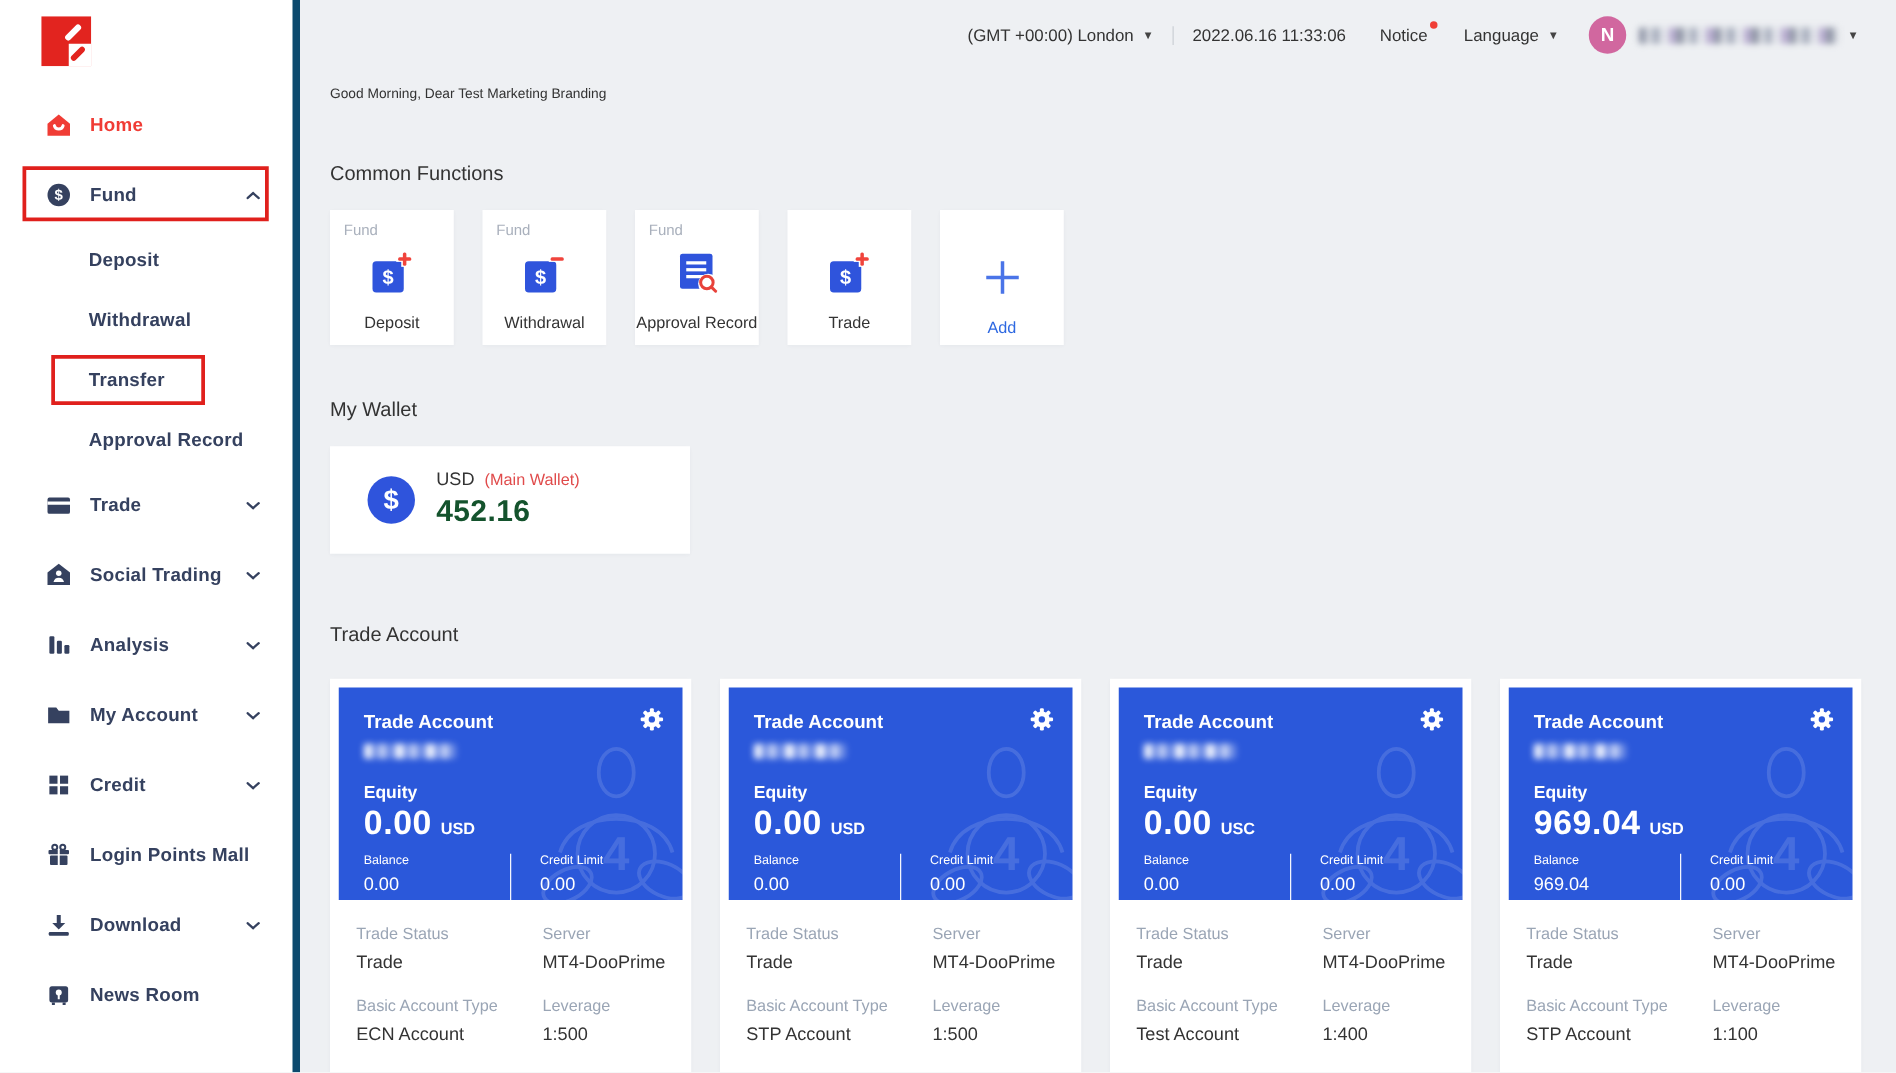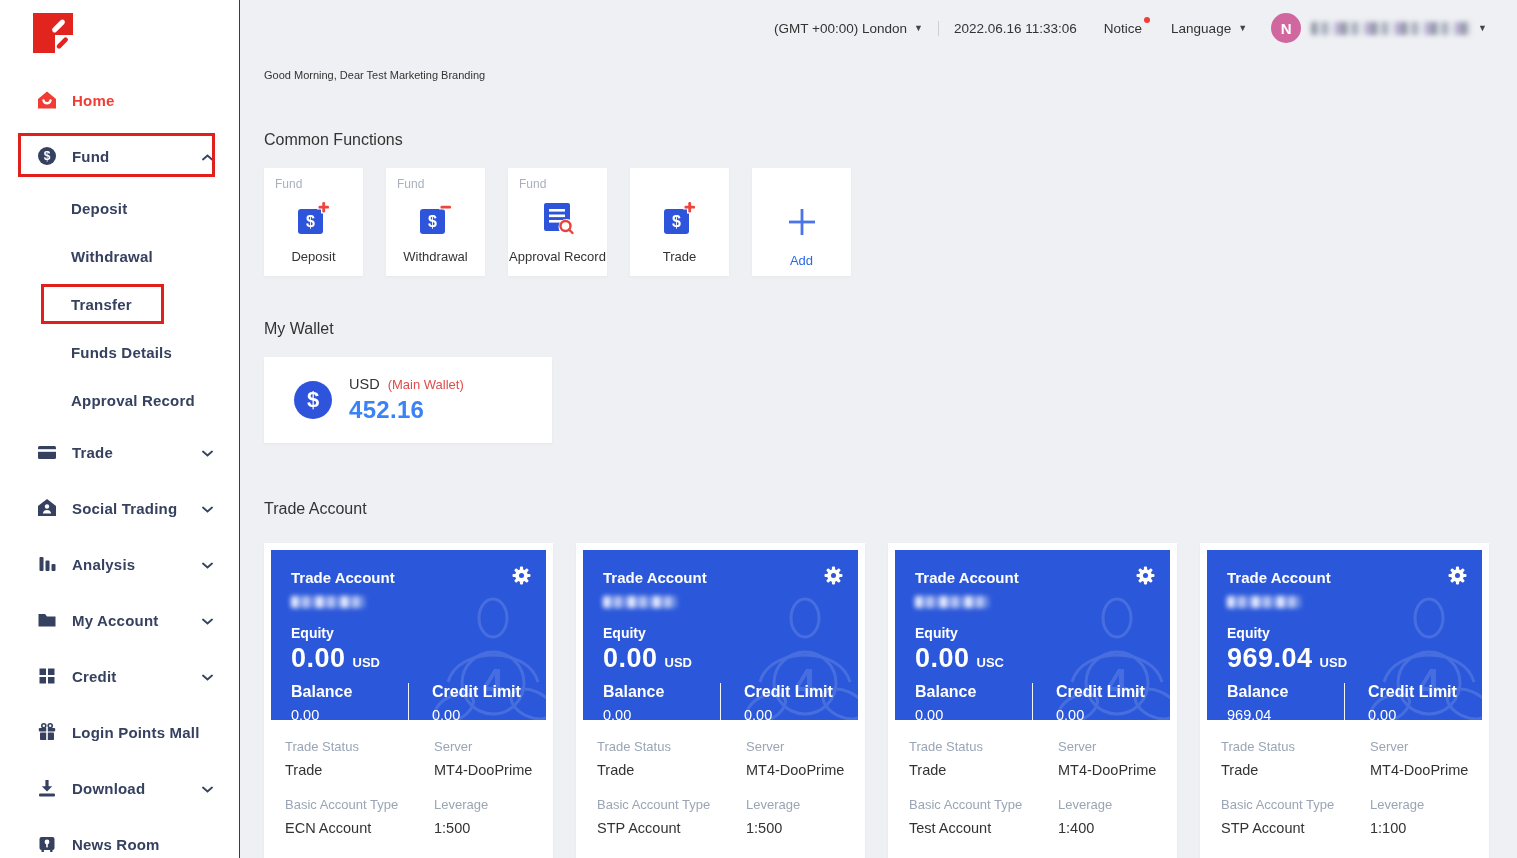--- a/index.html
+++ b/index.html
@@ -1,20 +1,20 @@
 <!DOCTYPE html>
 <html><head>
 <meta charset="utf-8">
 <style>
   html,body{margin:0;padding:0;}
   body{font-family:"Liberation Sans","DejaVu Sans",sans-serif;-webkit-font-smoothing:antialiased;}
   .app{width:1517px;height:858px;display:flex;overflow:hidden;background:#eef0f3;}
 
   
-  .sidebar{width:240px;flex-shrink:0;background:#fff;border-right:1px solid #0c4a6e;position:relative;box-sizing:border-box;}
+  .sidebar{width:240px;flex-shrink:0;background:#fff;border-right:6px solid #0c4a6e;position:relative;box-sizing:border-box;}
   .logo{margin:13px 0 0 33px;width:40px;height:40px;display:block;cursor:pointer;}
   .nav{margin-top:19px;}
   .nav-item{height:56px;display:flex;align-items:center;padding:0 26px 0 36px;cursor:pointer;}
   .nav-item .nicon{width:22px;margin-right:14px;display:flex;justify-content:center;align-items:center;}
   .nav-item .nlabel{font-weight:700;font-size:15px;color:#35415f;flex:1;letter-spacing:.2px;}
   .nav-item.active .nlabel{color:#f03c35;}
   .sub-item{height:48px;display:flex;align-items:center;padding-left:71px;font-weight:700;font-size:15px;color:#35415f;cursor:pointer;letter-spacing:.2px;}
   .hl-box{position:absolute;border:3px solid #e0201c;box-sizing:border-box;pointer-events:none;}
   .hl-fund{left:18px;top:133px;width:197px;height:44px;}
   .hl-transfer{left:41px;top:284px;width:123px;height:40px;}
@@ -47,38 +47,38 @@
   .cf-icon.center{margin-top:36px;}
   .cf-label{margin-top:9px;font-size:13px;color:#333;}
   .cf-label.blue{color:#2d68e1;}
 
   
   .wallet-card{width:288px;height:86px;background:#fff;margin-top:19px;display:flex;align-items:center;padding-left:30px;box-sizing:border-box;box-shadow:0 1px 3px rgba(35,45,70,.04);}
   .wallet-icon{width:38px;height:38px;border-radius:50%;background:#2f54dc;color:#fff;font-weight:700;font-size:22px;display:flex;align-items:center;justify-content:center;flex-shrink:0;}
   .wallet-info{margin-left:17px;}
   .wallet-line1{display:flex;align-items:baseline;font-size:14.5px;color:#333;}
   .wallet-tag{margin-left:8px;font-size:13px;color:#e04b4b;}
-  .wallet-amount{font-size:24px;color:#3b82f6;font-weight:600;margin-top:4px;letter-spacing:.3px;}
+  .wallet-amount{font-size:24px;color:#14532d;font-weight:600;margin-top:4px;letter-spacing:.3px;}
 
   
   .la-row{display:flex;gap:23px;margin-top:25px;}
   .la-card{width:289px;background:#fff;padding:7px 7px 0;box-sizing:border-box;height:340px;box-shadow:0 1px 3px rgba(35,45,70,.04);}
   .la-blue{background:#2b58da;height:170px;position:relative;color:#fff;padding:19px 20px 0;box-sizing:border-box;overflow:hidden;}
   .la-title{font-size:15px;font-weight:700;position:relative;z-index:2;}
   .gear{position:absolute;top:16px;right:15px;cursor:pointer;z-index:3;}
   .acct-redacted{margin-top:8px;position:relative;z-index:2;}
   .la-eq-label{margin-top:13px;font-size:14px;font-weight:700;position:relative;z-index:2;}
   .la-eq-line{display:flex;align-items:baseline;margin-top:2px;position:relative;z-index:2;}
   .la-eq-value{font-size:27px;font-weight:800;letter-spacing:.5px;}
   .la-cur{font-size:13px;font-weight:700;margin-left:7px;}
   .la-bottom{display:flex;margin-top:9px;position:relative;z-index:2;}
   .la-bcol1{width:117px;}
   .la-vdiv{width:1px;background:rgba(255,255,255,.95);height:48px;}
   .la-bcol2{padding-left:23px;}
-  .la-blabel{font-size:16px;font-weight:700;}
+  .la-blabel{font-size:10px;font-weight:400;}
   .la-bval{font-size:14.5px;margin-top:6px;}
   .watermark{position:absolute;right:-22px;top:40px;z-index:1;pointer-events:none;}
 
   .la-info{padding:0 14px;}
   .la-info-row{display:flex;margin-top:19px;}
   .la-c1{width:149px;}
   .la-c2{flex:1;min-width:0;}
   .la-ilabel{font-size:13px;color:#9aa5b5;}
   .la-ival{font-size:14.5px;color:#333;margin-top:8px;white-space:nowrap;overflow:hidden;}
 </style>
@@ -115,21 +115,20 @@
         </span>
         <span class="nlabel">Fund</span>
         <span><svg width="11" height="7" viewBox="0 0 11 7">
               <polyline points="1,5.5 5.5,1.5 10,5.5" stroke="#35415f" stroke-width="1.8" fill="none" stroke-linecap="round"></polyline>
             </svg></span>
       </div>
 
       <div class="sub-item">Deposit</div>
       <div class="sub-item">Withdrawal</div>
       <div class="sub-item">Transfer</div>
-      <div class="sub-item">Funds Details</div>
       <div class="sub-item">Approval Record</div>
 
       <div class="nav-item">
         <span class="nicon">
           <svg width="20" height="20" viewBox="0 0 20 20">
               <rect x="1" y="4" width="18" height="13" rx="1.5" fill="#35415f"></rect>
               <rect x="1" y="7.2" width="18" height="2.6" fill="#fff"></rect>
             </svg>
         </span>
         <span class="nlabel">Trade</span>

